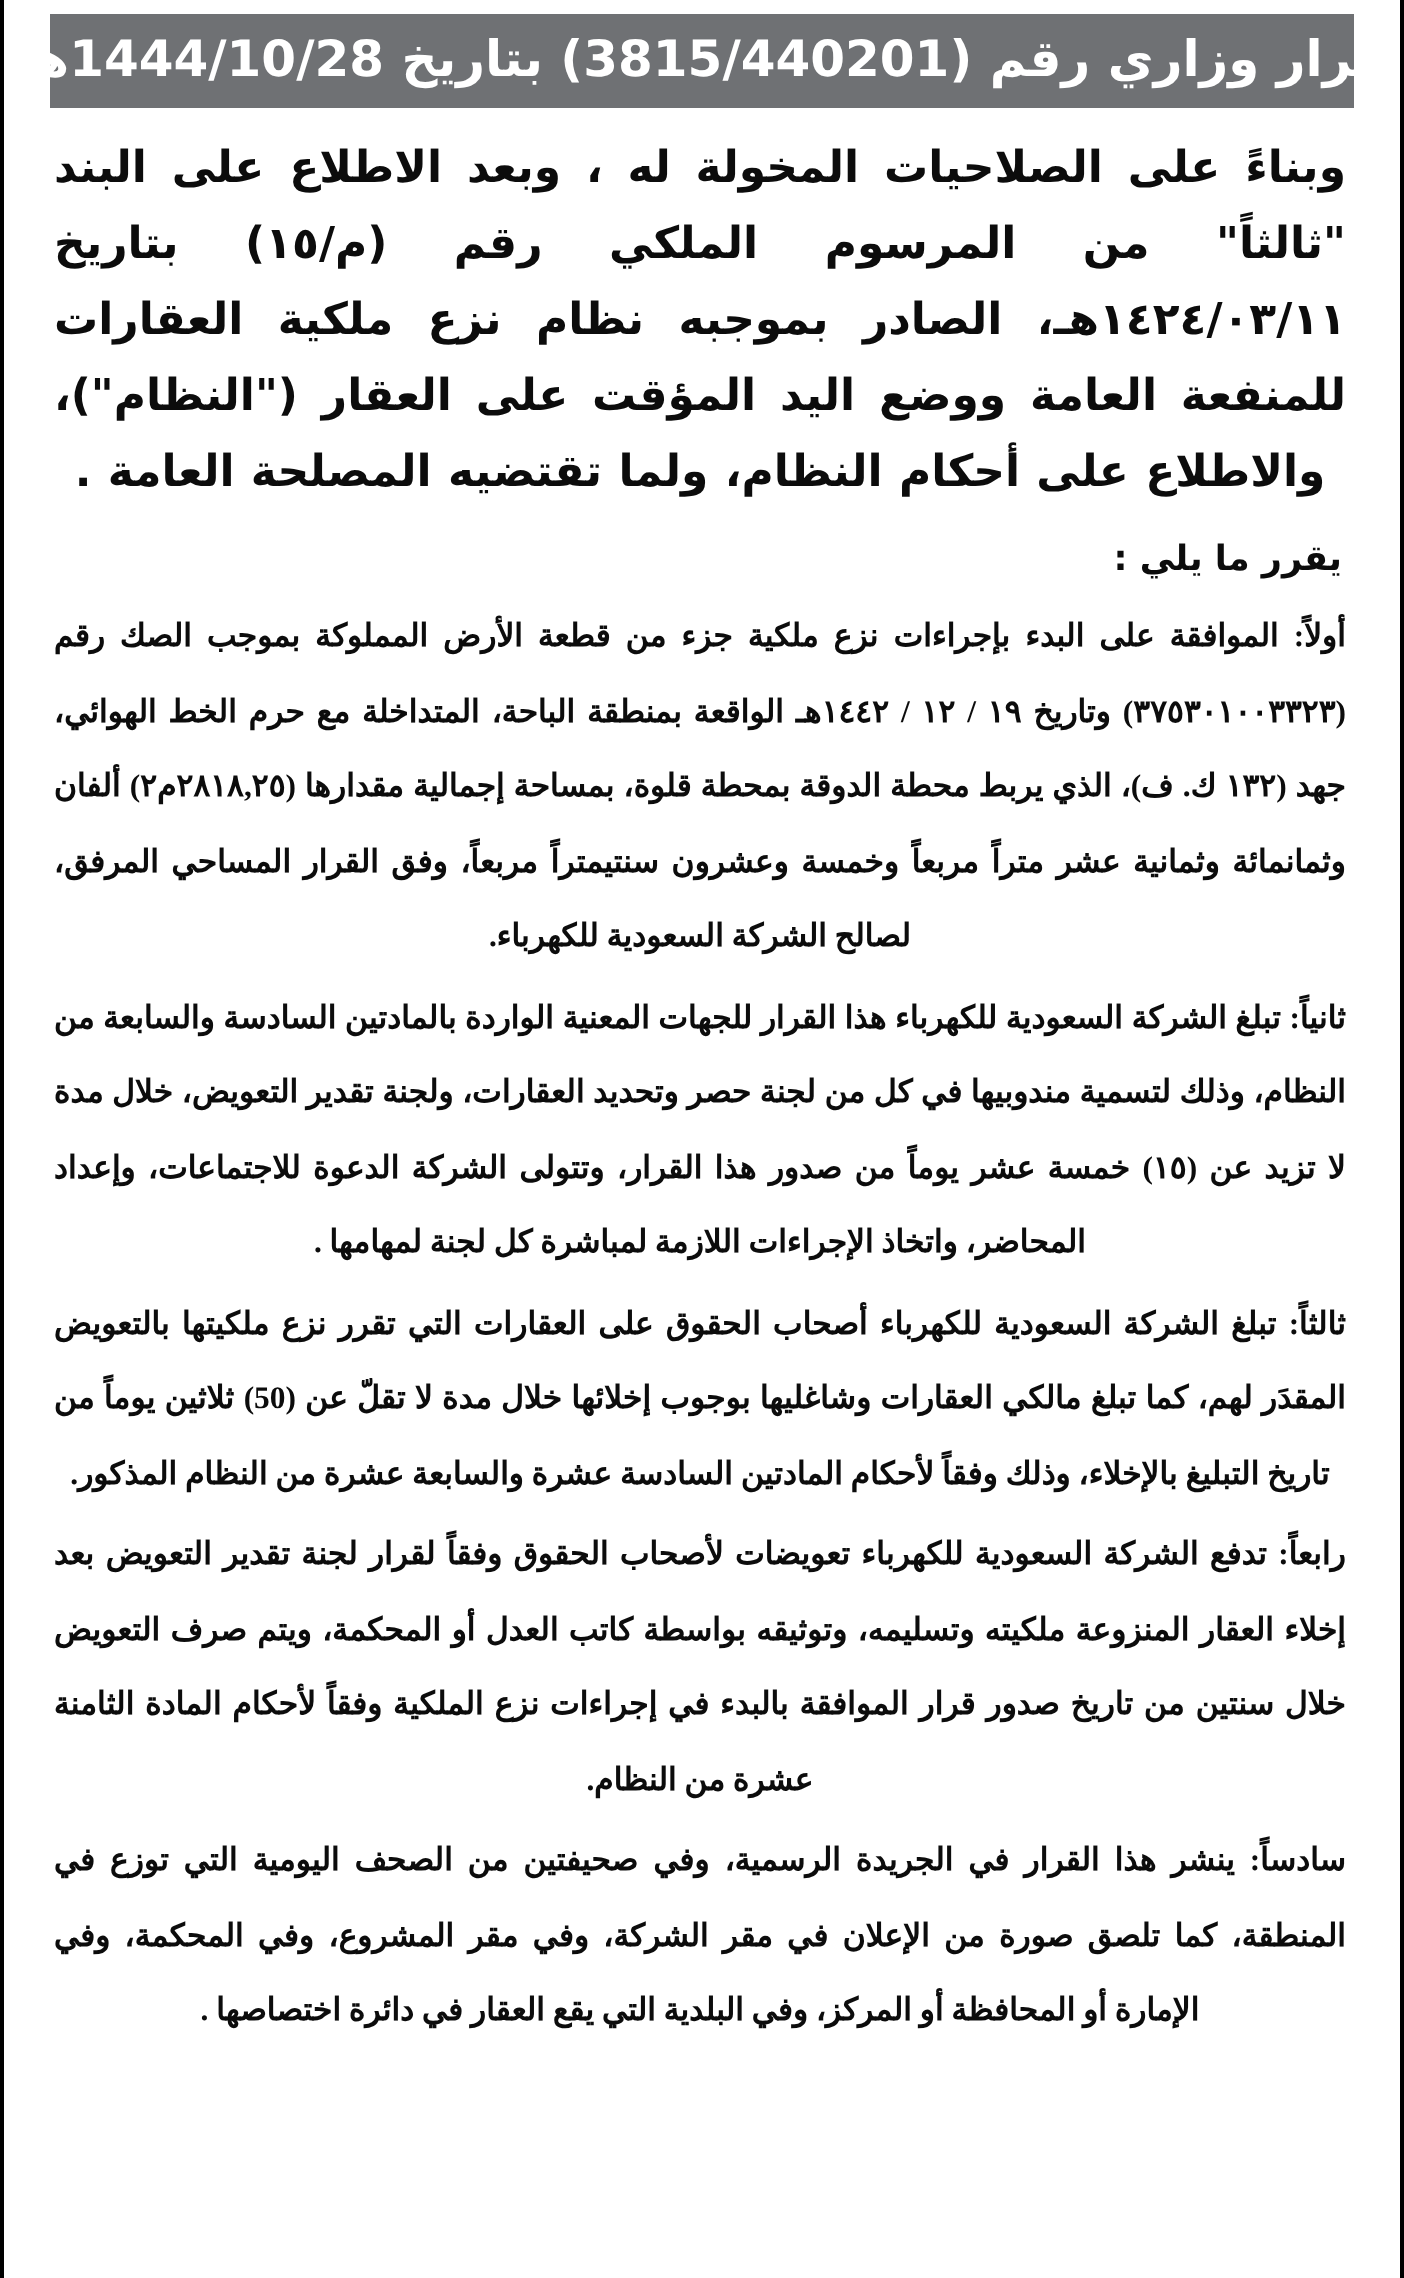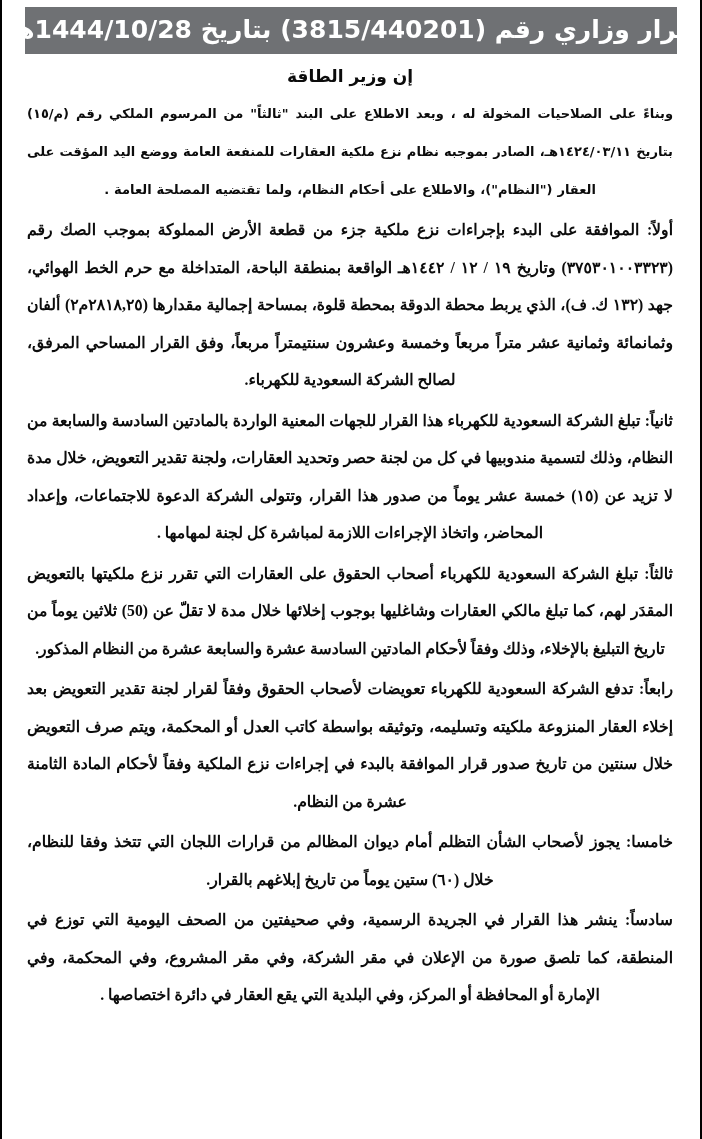--- a/index.html
+++ b/index.html
@@ -66,21 +66,21 @@
     text-align: center;
     font-family: "DejaVu Sans", "Liberation Sans", sans-serif;
     font-size: 17px;
     font-weight: bold;
     margin: 0 0 9px 0;
     line-height: 1.2;
   }
 
   .para {
     font-family: "DejaVu Sans", "Liberation Sans", sans-serif;
-    font-size: 13px;
+    font-size: 22px;
     font-weight: bold;
     line-height: 38px;
     text-align: justify;
     text-align-last: center;
     margin: 0 0 2px 0;
     word-spacing: 0.5px;
   }
 
   .decides-line {
     font-family: "DejaVu Sans", "Liberation Sans", sans-serif;
@@ -107,32 +107,31 @@
 
 <div class="page">
   <div class="page-inner">
 
     <div class="header-banner">
       <div class="header-banner-title">قرار وزاري رقم (3815/440201) بتاريخ 1444/10/28هـ</div>
     </div>
 
     <div class="doc-body">
 
-      <div class="subtitle">إن وزير الطاقة</div>
 
       <p class="para">وبناءً على الصلاحيات المخولة له ، وبعد الاطلاع على البند "ثالثاً" من المرسوم الملكي رقم (م/١٥) بتاريخ ١٤٢٤/٠٣/١١هـ، الصادر بموجبه نظام نزع ملكية العقارات للمنفعة العامة ووضع اليد المؤقت على العقار ("النظام")، والاطلاع على أحكام النظام، ولما تقتضيه المصلحة العامة .</p>
 
+      <div class="decides-line">يقرر ما يلي :</div>
 
       <p class="clause">أولاً: الموافقة على البدء بإجراءات نزع ملكية جزء من قطعة الأرض المملوكة بموجب الصك رقم (٣٧٥٣٠١٠٠٣٣٢٣) وتاريخ ١٩ / ١٢ / ١٤٤٢هـ الواقعة بمنطقة الباحة، المتداخلة مع حرم الخط الهوائي، جهد (١٣٢ ك. ف)، الذي يربط محطة الدوقة بمحطة قلوة، بمساحة إجمالية مقدارها (٢٨١٨,٢٥م٢) ألفان وثمانمائة وثمانية عشر متراً مربعاً وخمسة وعشرون سنتيمتراً مربعاً، وفق القرار المساحي المرفق، لصالح الشركة السعودية للكهرباء.</p>
 
       <p class="clause">ثانياً: تبلغ الشركة السعودية للكهرباء هذا القرار للجهات المعنية الواردة بالمادتين السادسة والسابعة من النظام، وذلك لتسمية مندوبيها في كل من لجنة حصر وتحديد العقارات، ولجنة تقدير التعويض، خلال مدة لا تزيد عن (١٥) خمسة عشر يوماً من صدور هذا القرار، وتتولى الشركة الدعوة للاجتماعات، وإعداد المحاضر، واتخاذ الإجراءات اللازمة لمباشرة كل لجنة لمهامها .</p>
 
       <p class="clause">ثالثاً: تبلغ الشركة السعودية للكهرباء أصحاب الحقوق على العقارات التي تقرر نزع ملكيتها بالتعويض المقدَر لهم، كما تبلغ مالكي العقارات وشاغليها بوجوب إخلائها خلال مدة لا تقلّ عن (50) ثلاثين يوماً من تاريخ التبليغ بالإخلاء، وذلك وفقاً لأحكام المادتين السادسة عشرة والسابعة عشرة من النظام المذكور.</p>
 
       <p class="clause">رابعاً: تدفع الشركة السعودية للكهرباء تعويضات لأصحاب الحقوق وفقاً لقرار لجنة تقدير التعويض بعد إخلاء العقار المنزوعة ملكيته وتسليمه، وتوثيقه بواسطة كاتب العدل أو المحكمة، ويتم صرف التعويض خلال سنتين من تاريخ صدور قرار الموافقة بالبدء في إجراءات نزع الملكية وفقاً لأحكام المادة الثامنة عشرة من النظام.</p>
 
-      <p class="clause">خامسا: يجوز لأصحاب الشأن التظلم أمام ديوان المظالم من قرارات اللجان التي تتخذ وفقا للنظام، خلال (٦٠) ستين يوماً من تاريخ إبلاغهم بالقرار.</p>
 
       <p class="clause">سادساً: ينشر هذا القرار في الجريدة الرسمية، وفي صحيفتين من الصحف اليومية التي توزع في المنطقة، كما تلصق صورة من الإعلان في مقر الشركة، وفي مقر المشروع، وفي المحكمة، وفي الإمارة أو المحافظة أو المركز، وفي البلدية التي يقع العقار في دائرة اختصاصها .</p>
 
     </div>
   </div>
 </div>
 
 </body></html>

